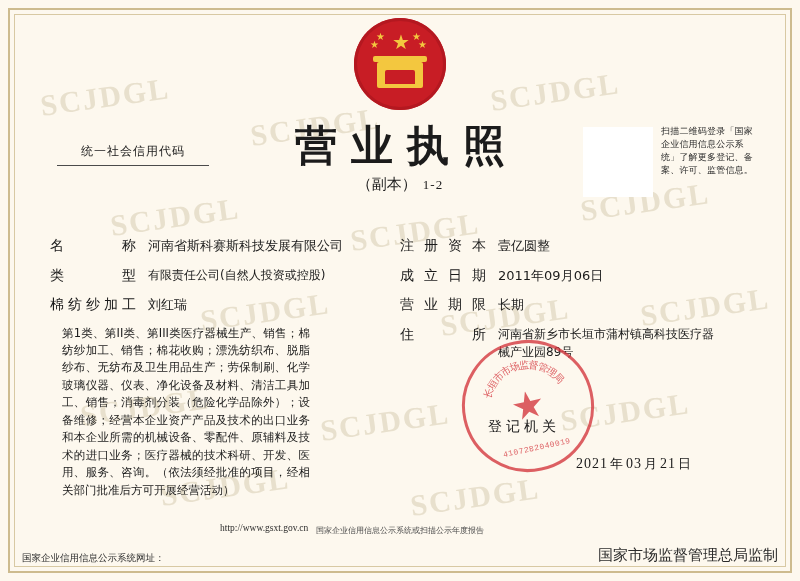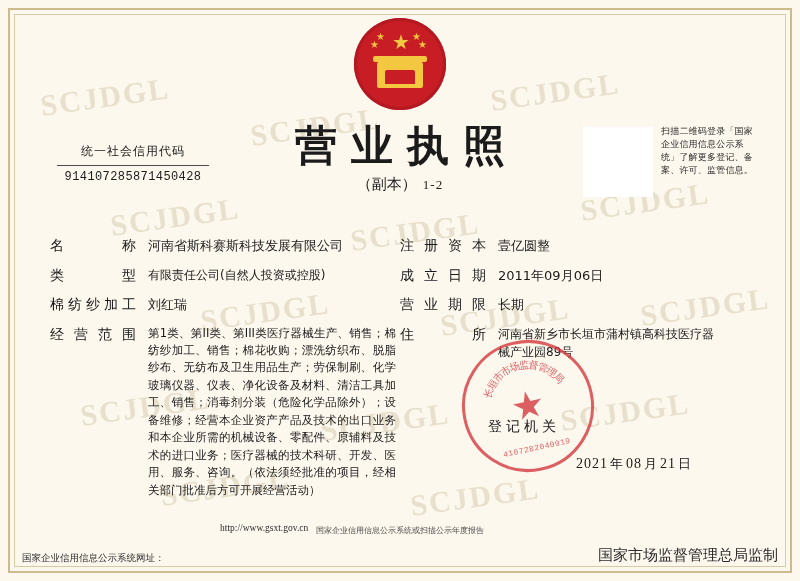--- a/index.html
+++ b/index.html
@@ -421,21 +421,20 @@
   </div>
 
   <div class="title">营业执照</div>
   <div class="subtitle">
     <span>（副本）</span><span class="num">1-2</span>
   </div>
 
   <div class="credit-code">
     <div class="label">统一社会信用代码</div>
     <div class="line"></div>
-    <div class="value">914107285871450428</div>
   </div>
 
   <div class="qr-block">
     <div class="qr">
       <div class="qrgrid" id="qrgrid" style="grid-template-columns: repeat(25, 1fr); grid-template-rows: repeat(25, 1fr);">
           <i style="background: rgb(17, 17, 17);"></i>
           <i style="background: rgb(17, 17, 17);"></i>
           <i style="background: rgb(17, 17, 17);"></i>
           <i style="background: rgb(17, 17, 17);"></i>
           <i style="background: rgb(17, 17, 17);"></i>
@@ -1094,21 +1093,20 @@
         <div class="fvalue">刘红瑞</div>
       </div>
       <div class="col-right">
         <div class="flabel">营业期限</div>
         <div class="fvalue">长期</div>
       </div>
     </div>
 
     <div class="row">
       <div class="col-left">
-        <div class="flabel">经营范围</div>
         <div class="scope-text">第1类、第II类、第III类医疗器械生产、销售；棉纺纱加工、销售；棉花收购；漂洗纺织布、脱脂纱布、无纺布及卫生用品生产；劳保制刷、化学玻璃仪器、仪表、净化设备及材料、清洁工具加工、销售；消毒剂分装（危险化学品除外）；设备维修；经营本企业资产产品及技术的出口业务和本企业所需的机械设备、零配件、原辅料及技术的进口业务；医疗器械的技术科研、开发、医用、服务、咨询。（依法须经批准的项目，经相关部门批准后方可开展经营活动）</div>
       </div>
       <div class="col-right">
         <div class="flabel">住　　所</div>
         <div class="addr-text">河南省新乡市长垣市蒲村镇高科技医疗器械产业园89号</div>
       </div>
     </div>
 
   </div>
 
@@ -1124,21 +1122,21 @@
         <span style="transform: rotate(33.3333deg) translate(-50%, -48px);">管</span>
         <span style="transform: rotate(46.6667deg) translate(-50%, -48px);">理</span>
         <span style="transform: rotate(60deg) translate(-50%, -48px);">局</span>
       </div>
     <div class="seal-num">4107282040019</div>
   </div>
 
   <div class="registrar">登记机关</div>
 
   <div class="issue-date">
-    <span class="n">2021</span><span>年</span><span class="n">08</span><span>月</span><span class="n">21</span><span>日</span>
+    <span class="n">2021</span><span>年</span><span class="n">03</span><span>月</span><span class="n">21</span><span>日</span>
   </div>
 
   <div class="footer-center">
     <div>国家企业信用信息公示系统或扫描公示年度报告</div>
   </div>
   <div class="footer-url">http://www.gsxt.gov.cn</div>
   <div class="footer-left">国家企业信用信息公示系统网址：</div>
   <div class="footer-right">国家市场监督管理总局监制</div>
 
 </div>

